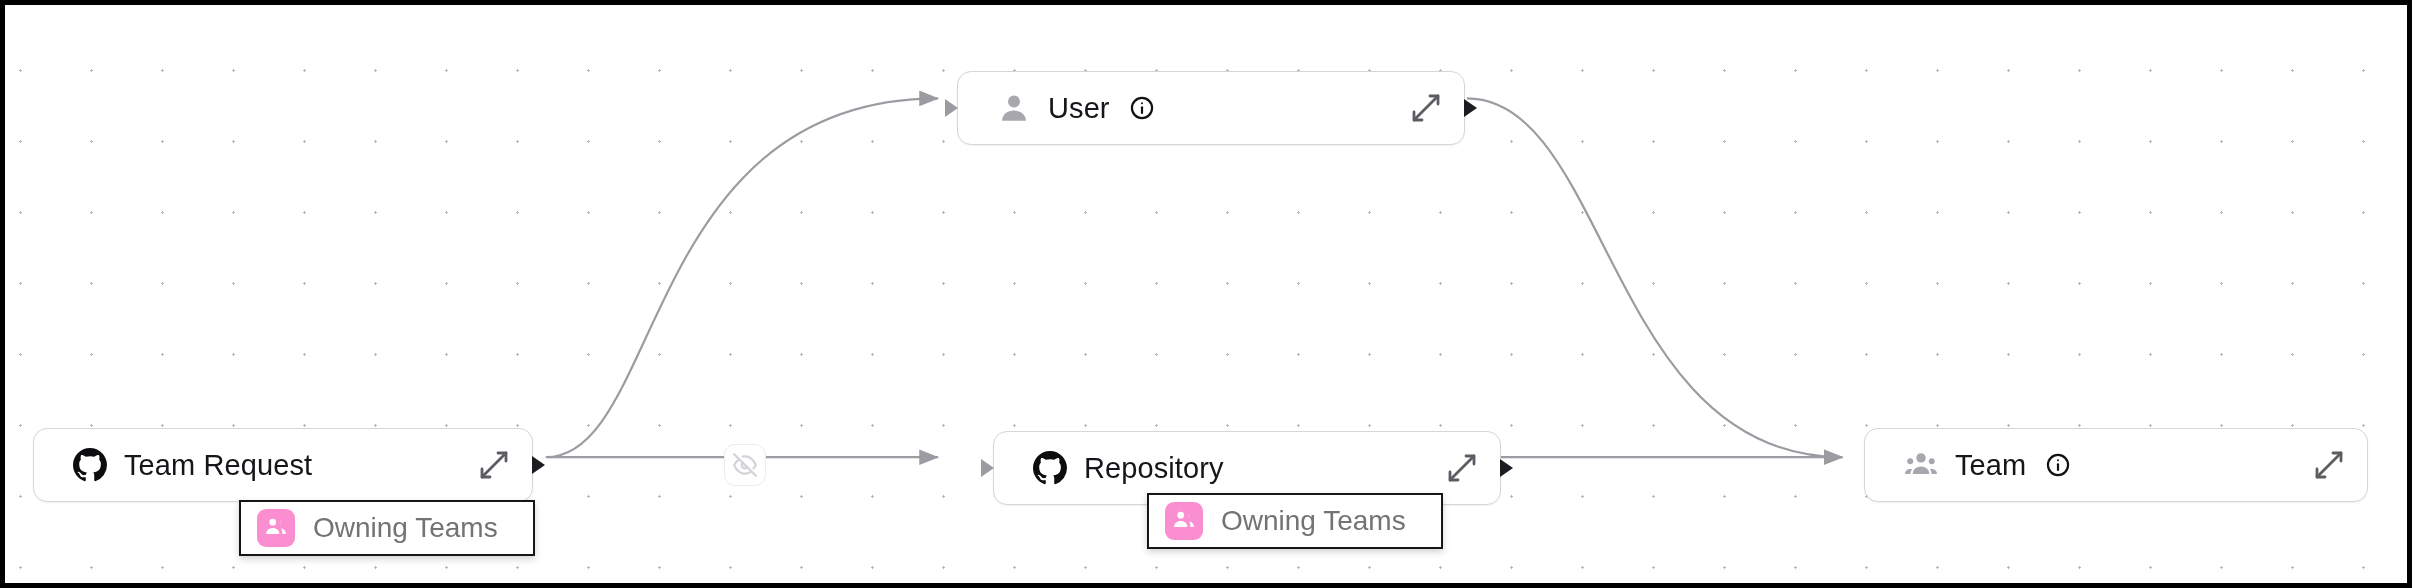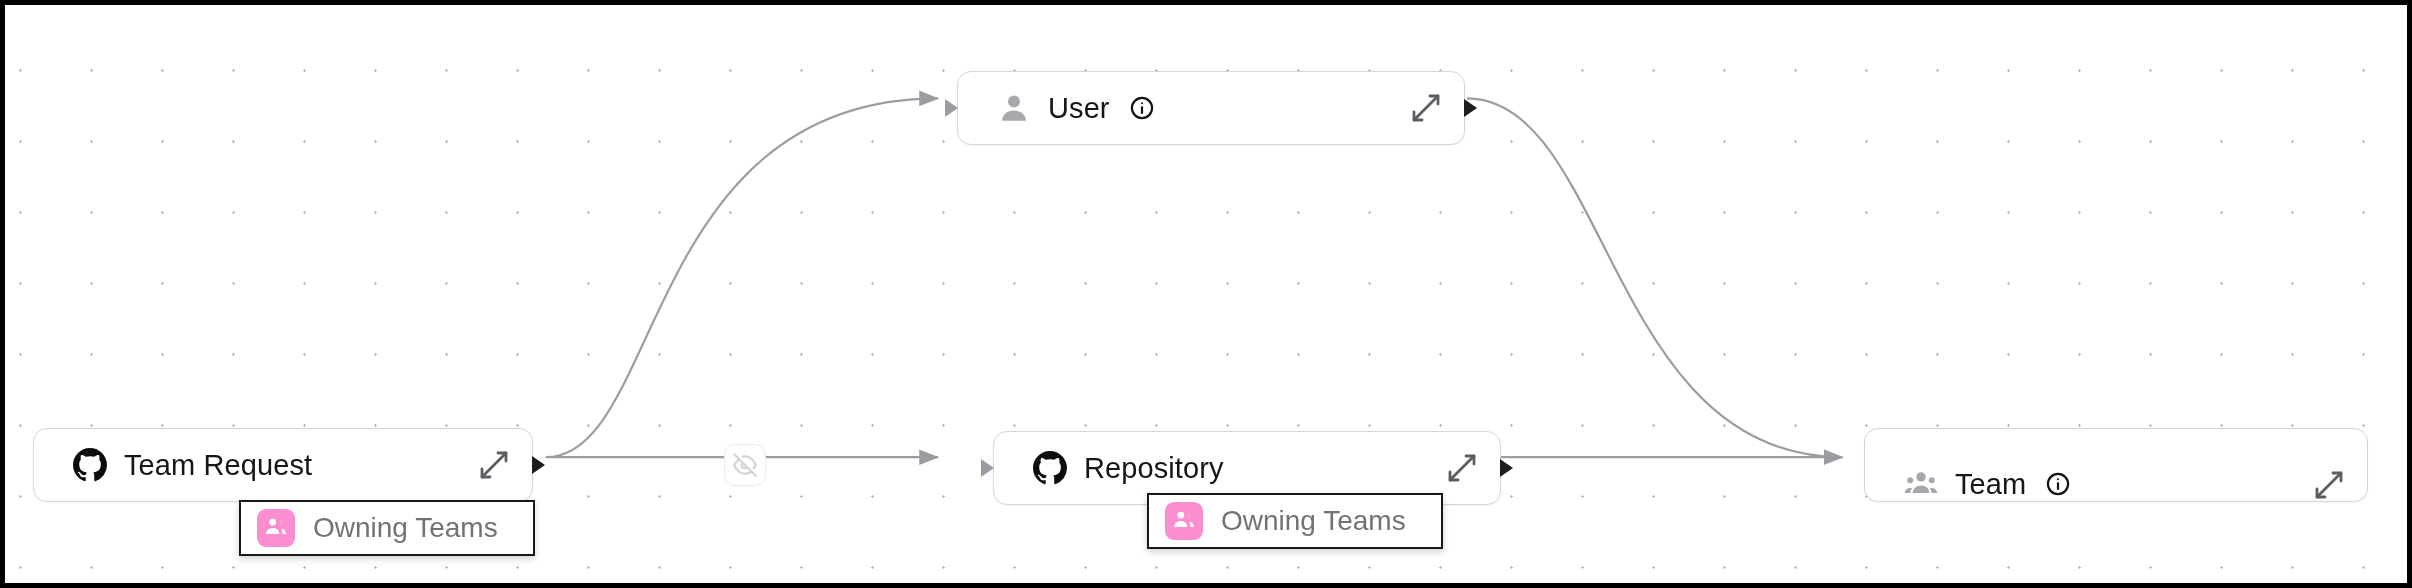--- a/index.html
+++ b/index.html
@@ -170,21 +170,21 @@
     </div>
     <svg class="expand-icon" viewBox="0 0 24 24" fill="none" stroke="#5c5c63" stroke-width="2.1" stroke-linecap="round" stroke-linejoin="round">
       <polyline points="15 3 21 3 21 9"></polyline>
       <polyline points="9 21 3 21 3 15"></polyline>
       <line x1="21" y1="3" x2="3" y2="21"></line>
     </svg>
     <div class="handle light" style="left:-13px; top:50%; transform:translateY(-50%);"></div>
     <div class="handle" style="right:-13px; top:50%; transform:translateY(-50%);"></div>
   </div>
 
-  <div class="node" style="left:1859px; top:423px; width:504px; height:74px;align-items:flex-end;">
+  <div class="node" style="left:1859px; top:423px; width:504px; height:74px;">
     <div class="node-main">
       <svg class="type-icon" viewBox="0 0 24 24" fill="#a7a7ad">
         <circle cx="12" cy="7" r="3.3"></circle>
         <path d="M6.2 18.4c0-3.3 2.6-5.3 5.8-5.3s5.8 2 5.8 5.3z"></path>
         <circle cx="4.4" cy="9.4" r="2.1"></circle>
         <path d="M0.7 18.4c0-2.2 1.6-3.6 3.7-3.6.5 0 1 .08 1.4.22-.8.9-1.3 2-1.3 3.38z"></path>
         <circle cx="19.6" cy="9.4" r="2.1"></circle>
         <path d="M23.3 18.4c0-2.2-1.6-3.6-3.7-3.6-.5 0-1 .08-1.4.22.8.9 1.3 2 1.3 3.38z"></path>
       </svg>
       <span class="node-label">Team</span>

